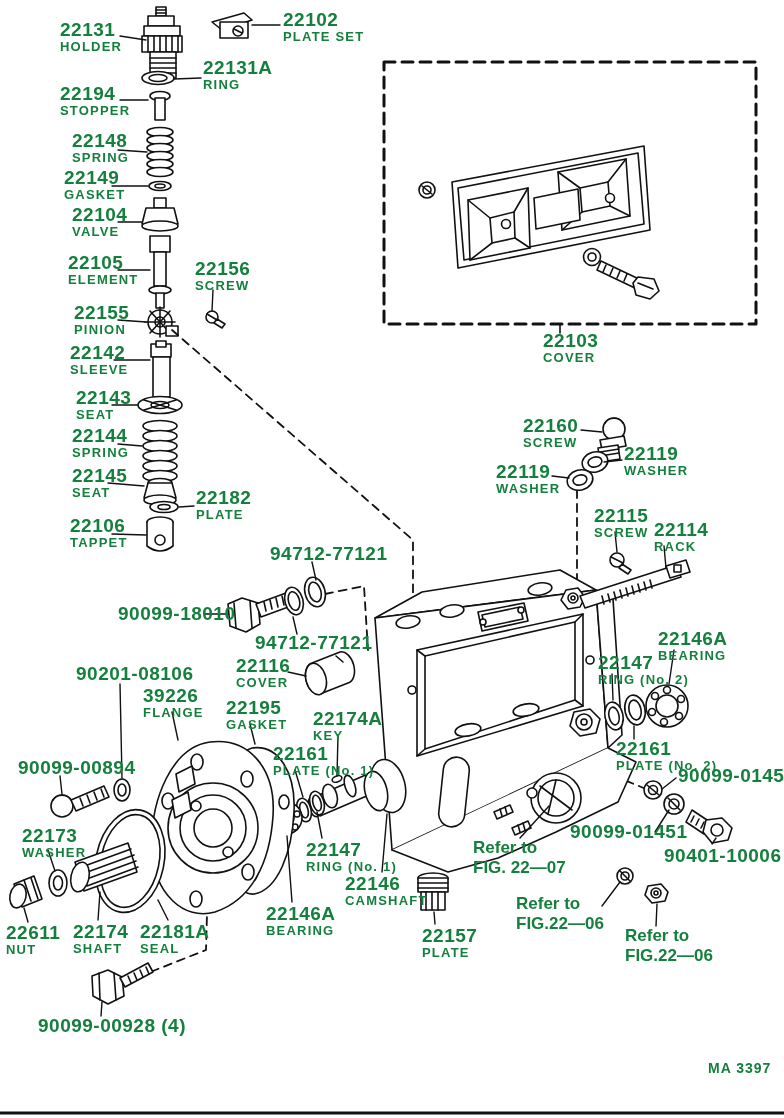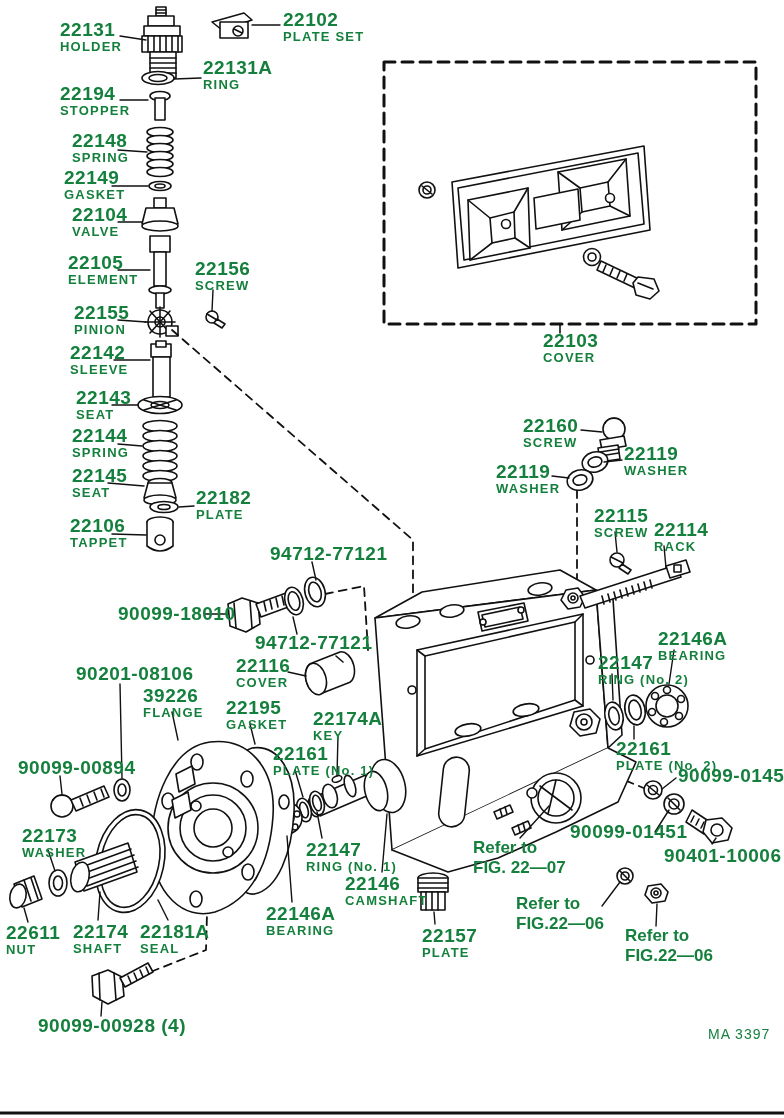--- a/index.html
+++ b/index.html
@@ -3,21 +3,21 @@
 <meta charset="utf-8">
 <style>
   html,body{margin:0;padding:0;background:#ffffff;}
   #page{position:relative;width:784px;height:1118px;background:#ffffff;overflow:hidden;
         font-family:"Liberation Sans","DejaVu Sans",sans-serif;color:#15803d;}
   #art{position:absolute;left:0;top:0;}
   .lbl{position:absolute;line-height:1.0;white-space:nowrap;}
   .num{font-size:19px;font-weight:bold;letter-spacing:0.5px;}
   .nm{font-size:13px;font-weight:bold;letter-spacing:1.2px;margin-top:1px;}
   .note{position:absolute;font-size:17px;font-weight:bold;line-height:1.15;white-space:nowrap;}
-  .figcode{position:absolute;font-size:14px;font-weight:normal;letter-spacing:1px;}
+  .figcode{position:absolute;font-size:14px;font-weight:bold;letter-spacing:1px;margin-top:34px;}
 </style>
 </head>
 <body>
 
 <div id="page">
 
 <svg id="art" width="784" height="1118" viewBox="0 0 784 1118" fill="none" stroke="#111" stroke-width="1.6" stroke-linejoin="round" stroke-linecap="round">
 
   <g fill="#fff">
     <rect x="156" y="7" width="10" height="9"></rect>

